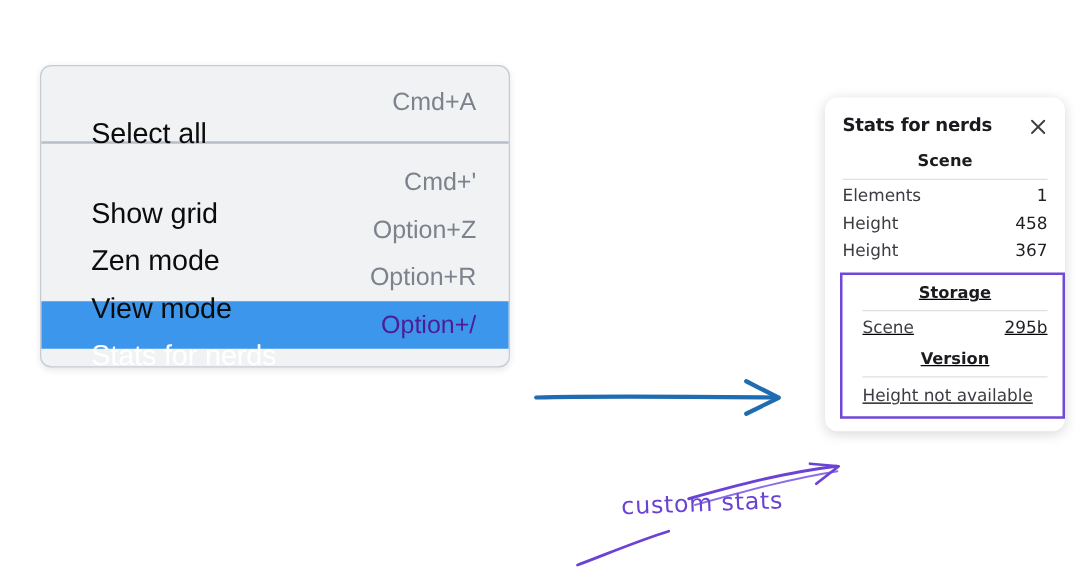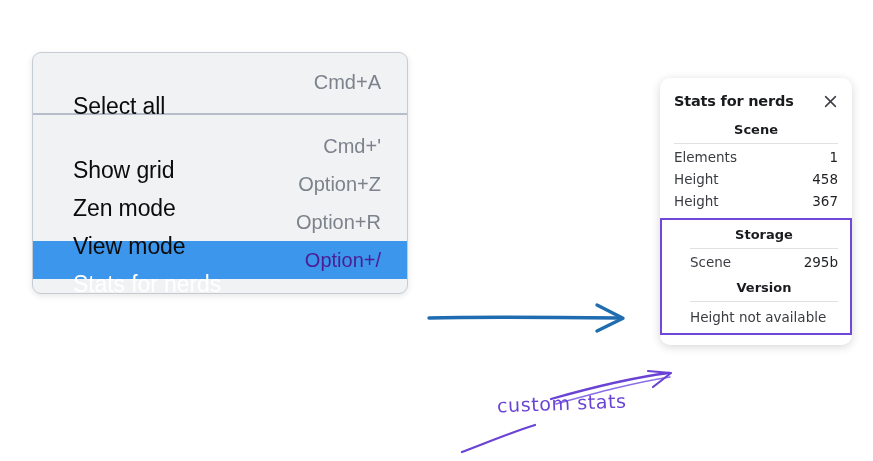--- a/index.html
+++ b/index.html
@@ -126,23 +126,24 @@
   .stat-note {
     font-size: 13.5px;
     color: #3a3c41;
     padding: 5px 0 2px 0;
     white-space: nowrap;
   }
 
   
   #custom-stats-box {
     border: 2px solid #7048d8;
-    margin: 6px 0 0 0;
-    padding: 0 12px 6px 28px;
-    box-sizing: border-box;
+    margin: 6px 0 0 12px;
+    padding: 0 12px 6px 16px;
+    box-sizing: border-box;
+    text-decoration: underline;
   }
   #custom-stats-box .section-title { padding-top: 7px; }
 
   
   #annotations {
     position: absolute;
     left: 0; top: 0;
     width: 873px; height: 461px;
     pointer-events: none;
   }

